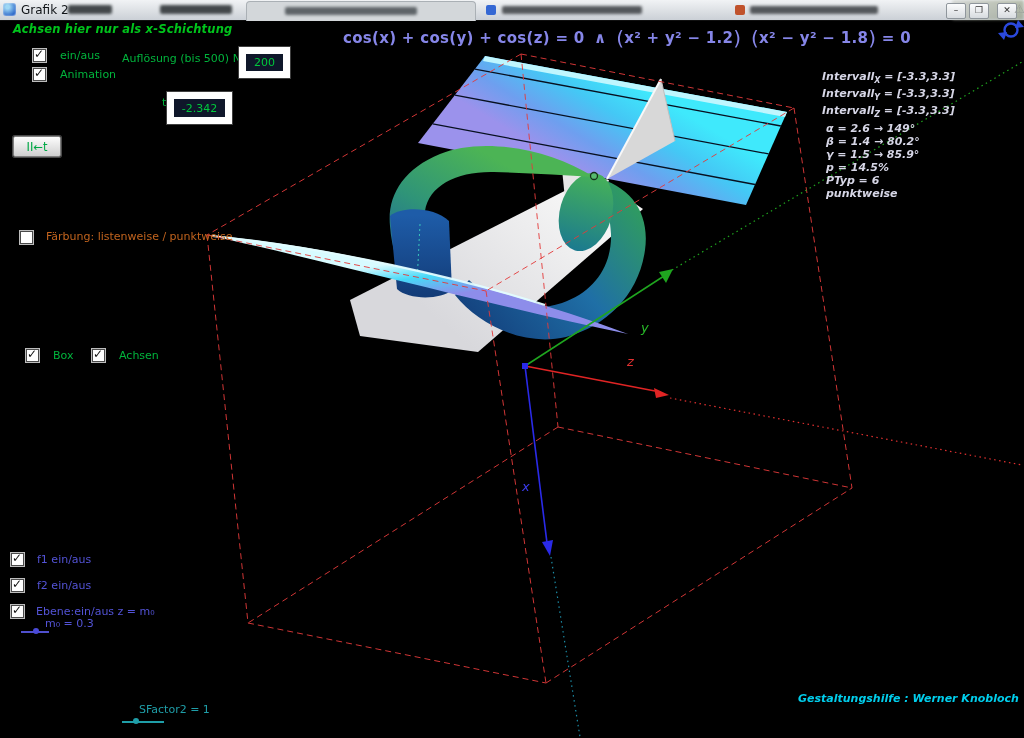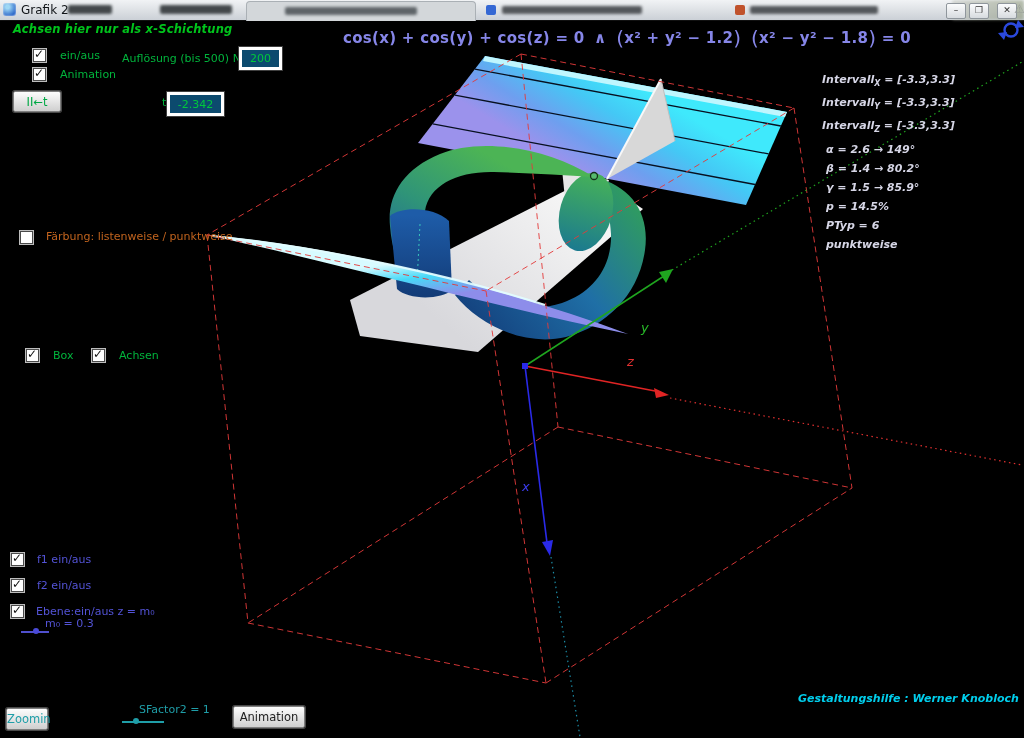--- a/index.html
+++ b/index.html
@@ -19,28 +19,28 @@
   .warn{position:absolute;top:2px;font-size:12px;color:#9aa09a;}
   
   svg.plot{position:absolute;left:0;top:20px;}
   
   .ov{position:absolute;white-space:nowrap;}
   .note{font-size:11.5px;font-weight:bold;font-style:italic;letter-spacing:.2px;}
   .glabel{font-size:11px;margin-left:12px;}
   .cb{position:absolute;width:11px;height:11px;background:#fff;border:1px solid #4a4a4a;
       box-shadow:0 0 0 1px #bdbdbd;}
   .cb .mk{position:absolute;left:0px;top:-3px;font-size:12px;font-weight:bold;color:#101010;}
-  .inputbox{position:absolute;background:#0c4a6e;border:3px solid #ffffff;box-shadow:0 0 0 1px #3f3f3f;
+  .inputbox{position:absolute;background:#0f172a;border:7px solid #ffffff;box-shadow:0 0 0 1px #3f3f3f;
             color:#00C83C;font-size:11px;text-align:center;font-family:"DejaVu Sans",sans-serif;}
   .btn{position:absolute;background:linear-gradient(#fdfdfd,#cfcfcf);border:1px solid #7f7f7f;
        box-shadow:0 0 0 1px #4a4a4a;border-radius:2px;font-size:11.5px;text-align:center;
-       font-family:"DejaVu Sans",sans-serif;padding:0;}
+       font-family:"DejaVu Sans",sans-serif;padding:0;margin-top:45px;}
   .sliderline{position:absolute;height:2px;}
   .sliderdot{position:absolute;width:6px;height:6px;border-radius:50%;}
-  .info{font-size:11px;font-weight:bold;font-style:italic;line-height:19px;}
+  .info{font-size:11px;font-weight:bold;font-style:italic;line-height:13px;}
   .info sub{font-size:8px;}
   .formula{font-size:15px;font-weight:bold;letter-spacing:.3px;}
   .formula .par{font-size:20px;font-weight:normal;vertical-align:-2px;}
   .credit1{font-size:12px;font-weight:bold;font-style:italic;}
   .credit2{font-size:11px;font-weight:bold;font-style:italic;}
   sub.np{font-size:8px;}
 </style>
 </head>
 <body>
 

